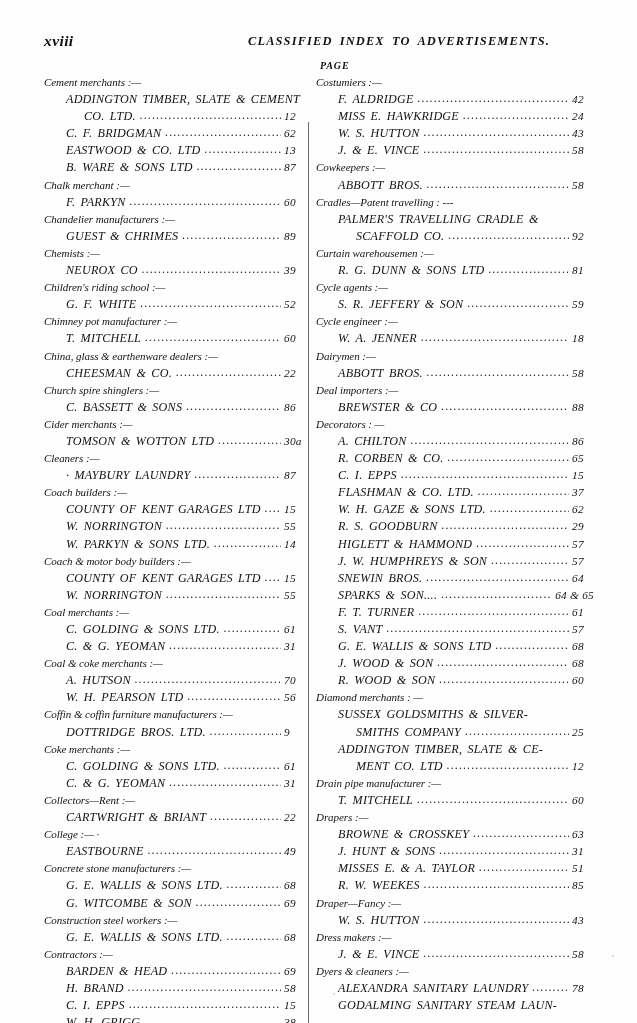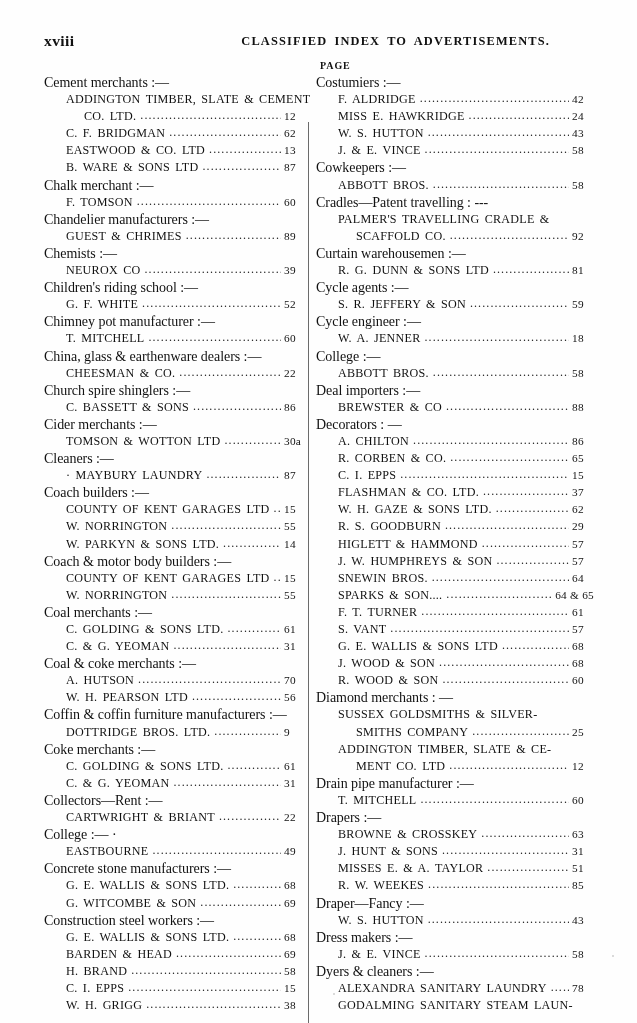--- a/index.html
+++ b/index.html
@@ -14,20 +14,21 @@
     font-family: "Liberation Serif", "DejaVu Serif", serif;
     color: #111111;
     position: relative;
   }
   .page {
     position: absolute;
     left: 0; top: 0;
     width: 637px;
     height: 1023px;
     background: #fefefe;
+    font-style: italic;
   }
 
   
   .running-head {
     position: absolute;
     left: 0;
     top: 32px;
     width: 637px;
     height: 20px;
   }
@@ -86,21 +87,21 @@
 
   .entries {
     position: absolute;
     top: 14px;
     left: 0;
     width: 100%;
   }
 
   
   .heading {
-    font-size: 14px;
+    font-size: 11px;
     line-height: 17.1px;
     white-space: nowrap;
     letter-spacing: -0.05px;
   }
   .item {
     display: flex;
     align-items: baseline;
     font-size: 12.1px;
     line-height: 17.1px;
     padding-left: 22px;
@@ -179,21 +180,21 @@
             <span class="leader">........................................................................................................................</span>
             <span class="pg">13</span>
           </div>
           <div class="item">
             <span class="nm">B. WARE &amp; SONS LTD</span>
             <span class="leader">........................................................................................................................</span>
             <span class="pg">87</span>
           </div>
           <div class="heading">Chalk merchant :—</div>
           <div class="item">
-            <span class="nm">F. TOMSON</span>
+            <span class="nm">F. PARKYN</span>
             <span class="leader">........................................................................................................................</span>
             <span class="pg">60</span>
           </div>
           <div class="heading">Chandelier manufacturers :—</div>
           <div class="item">
             <span class="nm">GUEST &amp; CHRIMES</span>
             <span class="leader">........................................................................................................................</span>
             <span class="pg">89</span>
           </div>
           <div class="heading">Chemists :—</div>
@@ -326,20 +327,21 @@
             <span class="nm">G. WITCOMBE &amp; SON</span>
             <span class="leader">........................................................................................................................</span>
             <span class="pg">69</span>
           </div>
           <div class="heading">Construction steel workers :—</div>
           <div class="item">
             <span class="nm">G. E. WALLIS &amp; SONS LTD.</span>
             <span class="leader">........................................................................................................................</span>
             <span class="pg">68</span>
           </div>
+          <div class="heading">Contractors :—</div>
           <div class="item">
             <span class="nm">BARDEN &amp; HEAD</span>
             <span class="leader">........................................................................................................................</span>
             <span class="pg">69</span>
           </div>
           <div class="item">
             <span class="nm">H. BRAND</span>
             <span class="leader">........................................................................................................................</span>
             <span class="pg">58</span>
           </div>
@@ -404,21 +406,21 @@
             <span class="nm">S. R. JEFFERY &amp; SON</span>
             <span class="leader">........................................................................................................................</span>
             <span class="pg">59</span>
           </div>
           <div class="heading">Cycle engineer :—</div>
           <div class="item">
             <span class="nm">W. A. JENNER</span>
             <span class="leader">........................................................................................................................</span>
             <span class="pg">18</span>
           </div>
-          <div class="heading">College :—</div>
+          <div class="heading">Dairymen :—</div>
           <div class="item">
             <span class="nm">ABBOTT BROS.</span>
             <span class="leader">........................................................................................................................</span>
             <span class="pg">58</span>
           </div>
           <div class="heading">Deal importers :—</div>
           <div class="item">
             <span class="nm">BREWSTER &amp; CO</span>
             <span class="leader">........................................................................................................................</span>
             <span class="pg">88</span>

